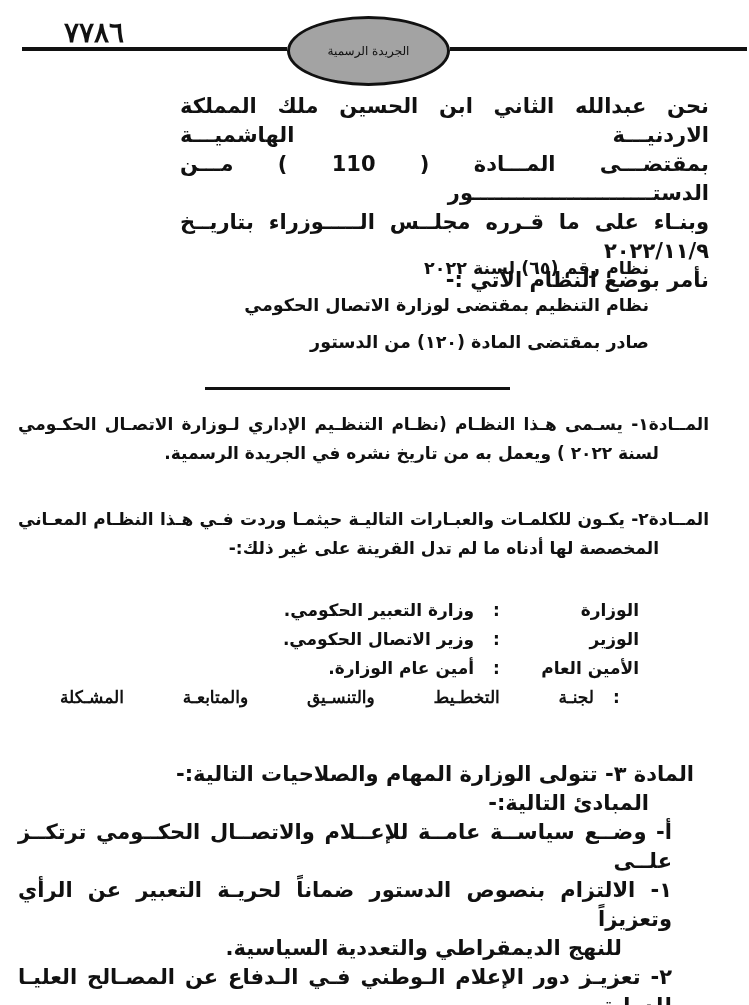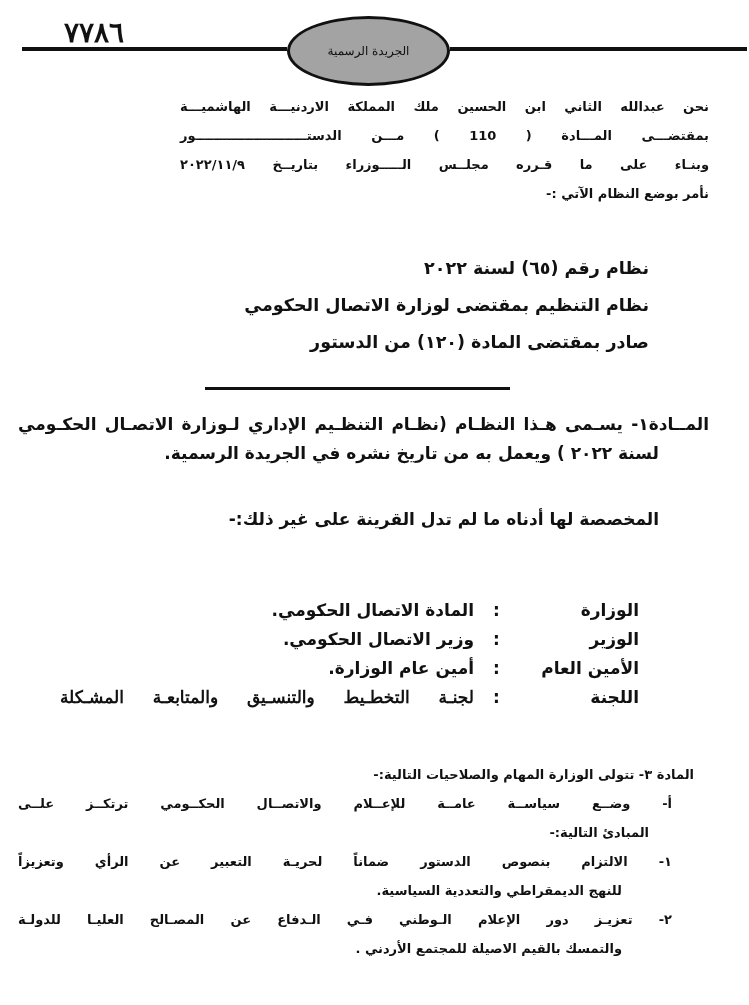--- a/index.html
+++ b/index.html
@@ -9,21 +9,21 @@
   .hdr-line { position:absolute; top:47px; height:4px; background:#111; }
   .hdr-line.left { left:22px; width:265px; }
   .hdr-line.right { left:450px; width:297px; }
   .hdr-oval { position:absolute; left:287px; top:16px; width:163px; height:70px;
               border:3px solid #111; border-radius:50%; box-sizing:border-box;
               display:flex; align-items:center; justify-content:center; background:#a3a3a3; }
   .hdr-oval span { font-family:"DejaVu Serif", serif; font-size:12px; direction:rtl; }
   .page-num { position:absolute; left:64px; top:16px; font-size:28px; font-weight:bold;
               font-family:"DejaVu Serif", serif; letter-spacing:1px; direction:rtl; }
   .rtl { direction:rtl; text-align:right; }
-  .blk { position:absolute; font-weight:bold; font-size:13px; line-height:29px; }
+  .blk { position:absolute; font-weight:bold; font-size:21px; line-height:29px; }
   .preamble { left:180px; right:40px; top:92px; }
   .preamble .ln { text-align:justify; text-align-last:justify; }
   .preamble .ln.last { text-align-last:right; }
   .titles { left:100px; right:100px; top:250px; text-align:center; font-size:17.5px; line-height:37px; }
   .sep { position:absolute; left:205px; width:305px; top:387px; height:3px; background:#111; }
   .art { left:18px; right:40px; font-size:17px; line-height:29px; }
   .art .ln { text-align:justify; text-align-last:justify; }
   .art .ln.indent { padding-right:128px; text-align-last:right; }
   .defs { position:absolute; left:60px; right:110px; top:596px; font-weight:bold; font-size:17px; line-height:29px; direction:rtl; }
   .def-row { display:flex; }
@@ -65,53 +65,53 @@
   </div>
 
   <div class="sep"></div>
 
   <div class="blk art rtl" style="top:410px">
     <div class="ln">المــادة١- يسـمى هـذا النظـام (نظـام التنظـيم الإداري لـوزارة الاتصـال الحكـومي</div>
     <div class="ln indent" style="padding-right:50px">لسنة ٢٠٢٢ ) ويعمل به من تاريخ نشره في الجريدة الرسمية.</div>
   </div>
 
   <div class="blk art rtl" style="top:505px">
+    <div class="ln">المــادة٢- يكـون للكلمـات والعبـارات التاليـة حيثمـا وردت فـي هـذا النظـام المعـاني</div>
     <div class="ln indent" style="padding-right:50px">المخصصة لها أدناه ما لم تدل القرينة على غير ذلك:-</div>
   </div>
 
   <div class="defs">
     <div class="def-row">
       <div class="def-term">الوزارة</div>
       <div class="def-colon">:</div>
-      <div class="def-val">المادة الاتصال الحكومي.</div>
+      <div class="def-val">وزارة التعبير الحكومي.</div>
     </div>
     <div class="def-row">
       <div class="def-term">الوزير</div>
       <div class="def-colon">:</div>
       <div class="def-val">وزير الاتصال الحكومي.</div>
     </div>
     <div class="def-row">
       <div class="def-term">الأمين العام</div>
       <div class="def-colon">:</div>
       <div class="def-val">أمين عام الوزارة.</div>
     </div>
     <div class="def-row">
-      <div class="def-term">اللجنة</div>
       <div class="def-colon">:</div>
       <div class="def-val just">لجنـة التخطـيط والتنسـيق والمتابعـة المشـكلة</div>
     </div>
     <div class="def-row">
       <div class="def-term"></div>
       <div class="def-colon"></div>
     </div>
   </div>
 
   <div class="blk art3 rtl">
     <div class="ln r">المادة ٣- تتولى الوزارة المهام والصلاحيات التالية:-</div>
+    <div class="ln pad2">المبادئ التالية:-</div>
     <div class="ln pad1">أ- وضــع سياســة عامــة للإعــلام والاتصــال الحكــومي ترتكــز علــى</div>
-    <div class="ln pad2">المبادئ التالية:-</div>
     <div class="ln pad3">١- الالتزام بنصوص الدستور ضماناً لحريـة التعبير عن الرأي وتعزيزاً</div>
     <div class="ln pad4">للنهج الديمقراطي والتعددية السياسية.</div>
     <div class="ln pad3">٢- تعزيـز دور الإعلام الـوطني فـي الـدفاع عن المصـالح العليـا للدولـة</div>
     <div class="ln pad4">والتمسك بالقيم الاصيلة للمجتمع الأردني .</div>
   </div>
 
 </div>
 
 </body></html>

